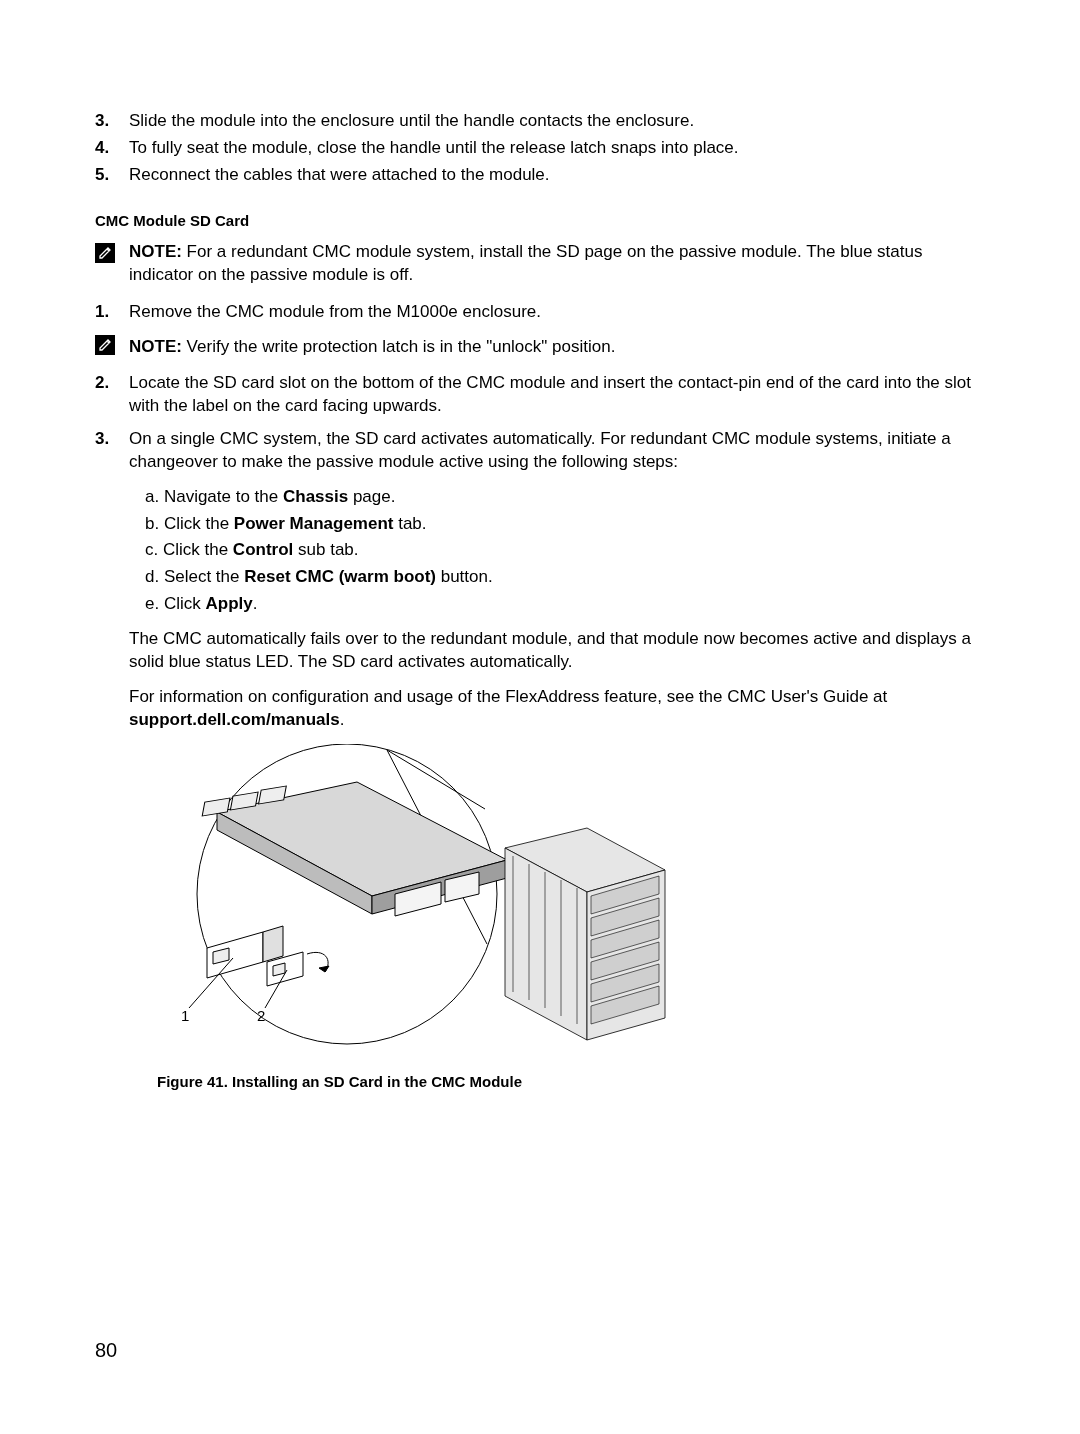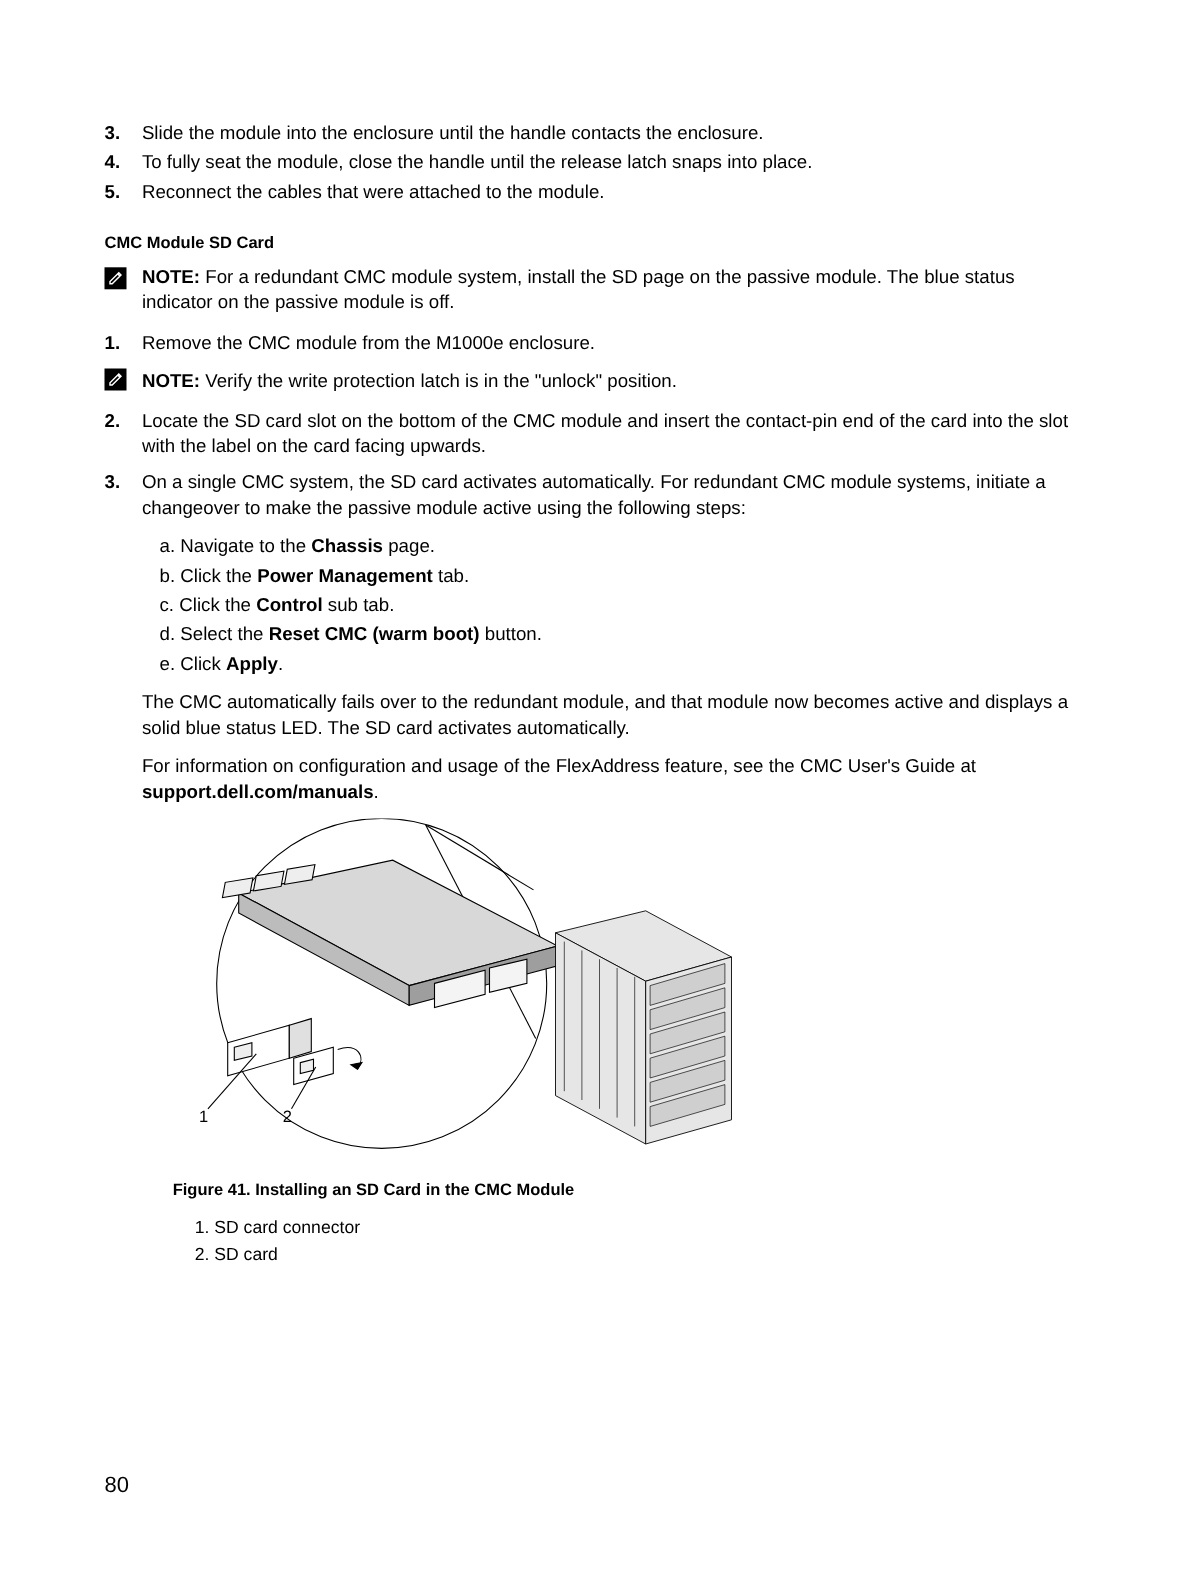--- a/index.html
+++ b/index.html
@@ -263,22 +263,18 @@
               <line x1="404" y1="136" x2="404" y2="272"></line>
               <line x1="420" y1="144" x2="420" y2="280"></line>
             </g>
           </svg>
           <span class="callout1" style="left:24px; top:262px;">1</span>
           <span class="callout2" style="left:100px; top:262px;">2</span>
         </div>
 
         <div class="fig-caption">Figure 41. Installing an SD Card in the CMC Module</div>
 
-        <ol class="fig-legend">
-          <li>1. SD card connector</li>
-          <li>2. SD card</li>
-        </ol>
       </div>
     </li>
   </ol>
 
   <div class="page-num">80</div>
 </div>
 
 </body></html>

